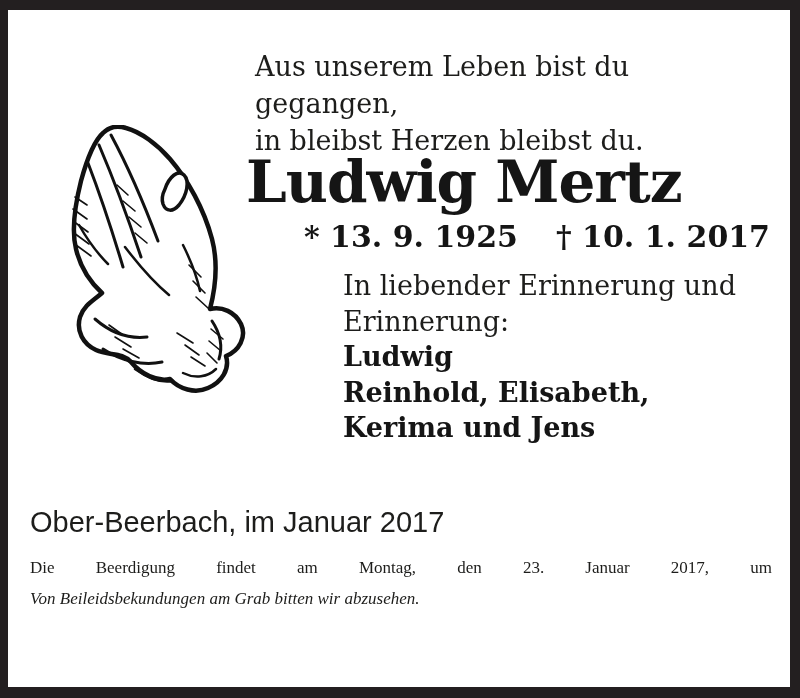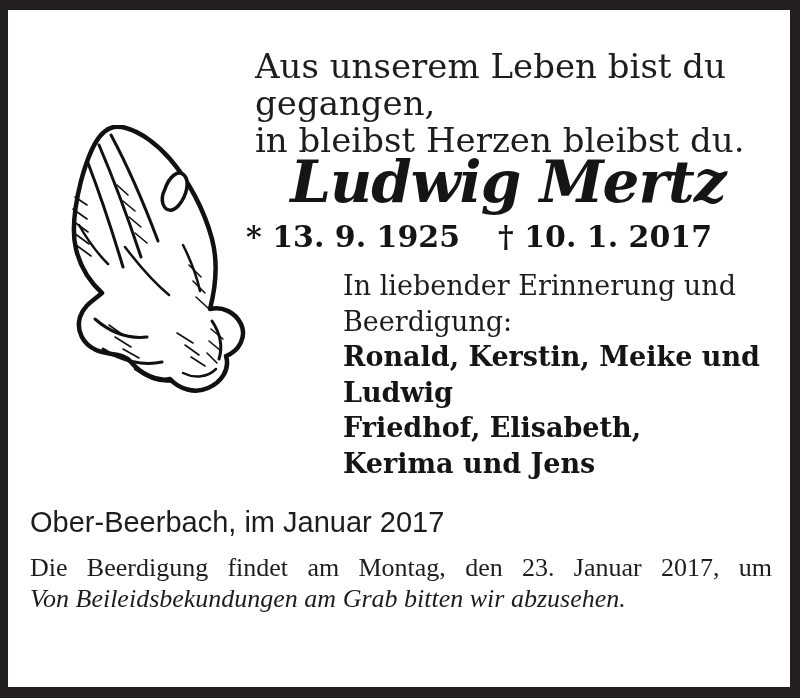--- a/index.html
+++ b/index.html
@@ -10,49 +10,49 @@
     border-style:solid;
     border-color:#231f20;
     border-width:10px 10px 11px 8px;
     background:#ffffff;
     font-family:"DejaVu Serif", serif;
     color:#1a1a1a;
     overflow:hidden;
   }
   .quote{
     position:absolute;left:247px;top:38px;width:520px;
-    font-size:34px;line-height:37px;color:#1d1d1b;
+    font-size:27px;line-height:37px;color:#1d1d1b;
   }
   .name{
     position:absolute;left:238px;top:138px;width:524px;
-    text-align:center;
+    text-align:left;
     font-size:58px;font-weight:bold;letter-spacing:-1px;
-    color:#151515;white-space:nowrap;font-style:italic;
+    color:#151515;white-space:nowrap;
   }
   .dates{
     position:absolute;left:238px;top:209px;width:524px;
-    text-align:left;font-size:30px;font-weight:bold;
+    text-align:right;font-size:30px;font-weight:bold;
     color:#151515;white-space:nowrap;
   }
   .dates .death{margin-left:38px;}
   .memorial{
     position:absolute;left:335px;top:258px;
     font-size:27px;line-height:35.5px;color:#1d1d1b;
   }
   .memorial .b{font-weight:bold;color:#151515;}
   .memorial div{white-space:nowrap;}
   .dateline{
     position:absolute;left:22px;top:496px;
     font-family:Liberation Sans, sans-serif;
     font-size:29px;color:#1d1d1b;white-space:nowrap;
   }
   .funeral{
     position:absolute;left:22px;top:542px;width:742px;
     font-family:"Liberation Serif", serif;
-    font-size:26px;line-height:31px;color:#1d1d1b;
+    font-size:17px;line-height:31px;color:#1d1d1b;
   }
   .funeral .jline{text-align:justify;text-align-last:justify;}
   .funeral .lline{text-align:left;white-space:nowrap;font-style:italic;}
   .hands{position:absolute;left:57px;top:115px;}
 </style>
 </head>
 <body>
 
 <div class="page">
 
@@ -87,24 +87,23 @@
   </div>
 
   <div class="name">Ludwig Mertz</div>
 
   <div class="dates">
     <span class="birth">* 13. 9. 1925</span><span class="death">† 10. 1. 2017</span>
   </div>
 
   <div class="memorial">
     <div>In liebender Erinnerung und</div>
-    <div>Beerdigung:</div>
-    <div class="b">Ronald, Kerstin, Meike und</div>
+    <div>Erinnerung:</div>
     <div class="b">Ludwig</div>
-    <div class="b">Friedhof, Elisabeth,</div>
+    <div class="b">Reinhold, Elisabeth,</div>
     <div class="b">Kerima und Jens</div>
   </div>
 
   <div class="dateline">Ober-Beerbach, im Januar 2017</div>
 
   <div class="funeral">
     <div class="jline">Die Beerdigung findet am Montag, den 23. Januar 2017, um</div>
     <div class="lline">Von Beileidsbekundungen am Grab bitten wir abzusehen.</div>
   </div>
 

